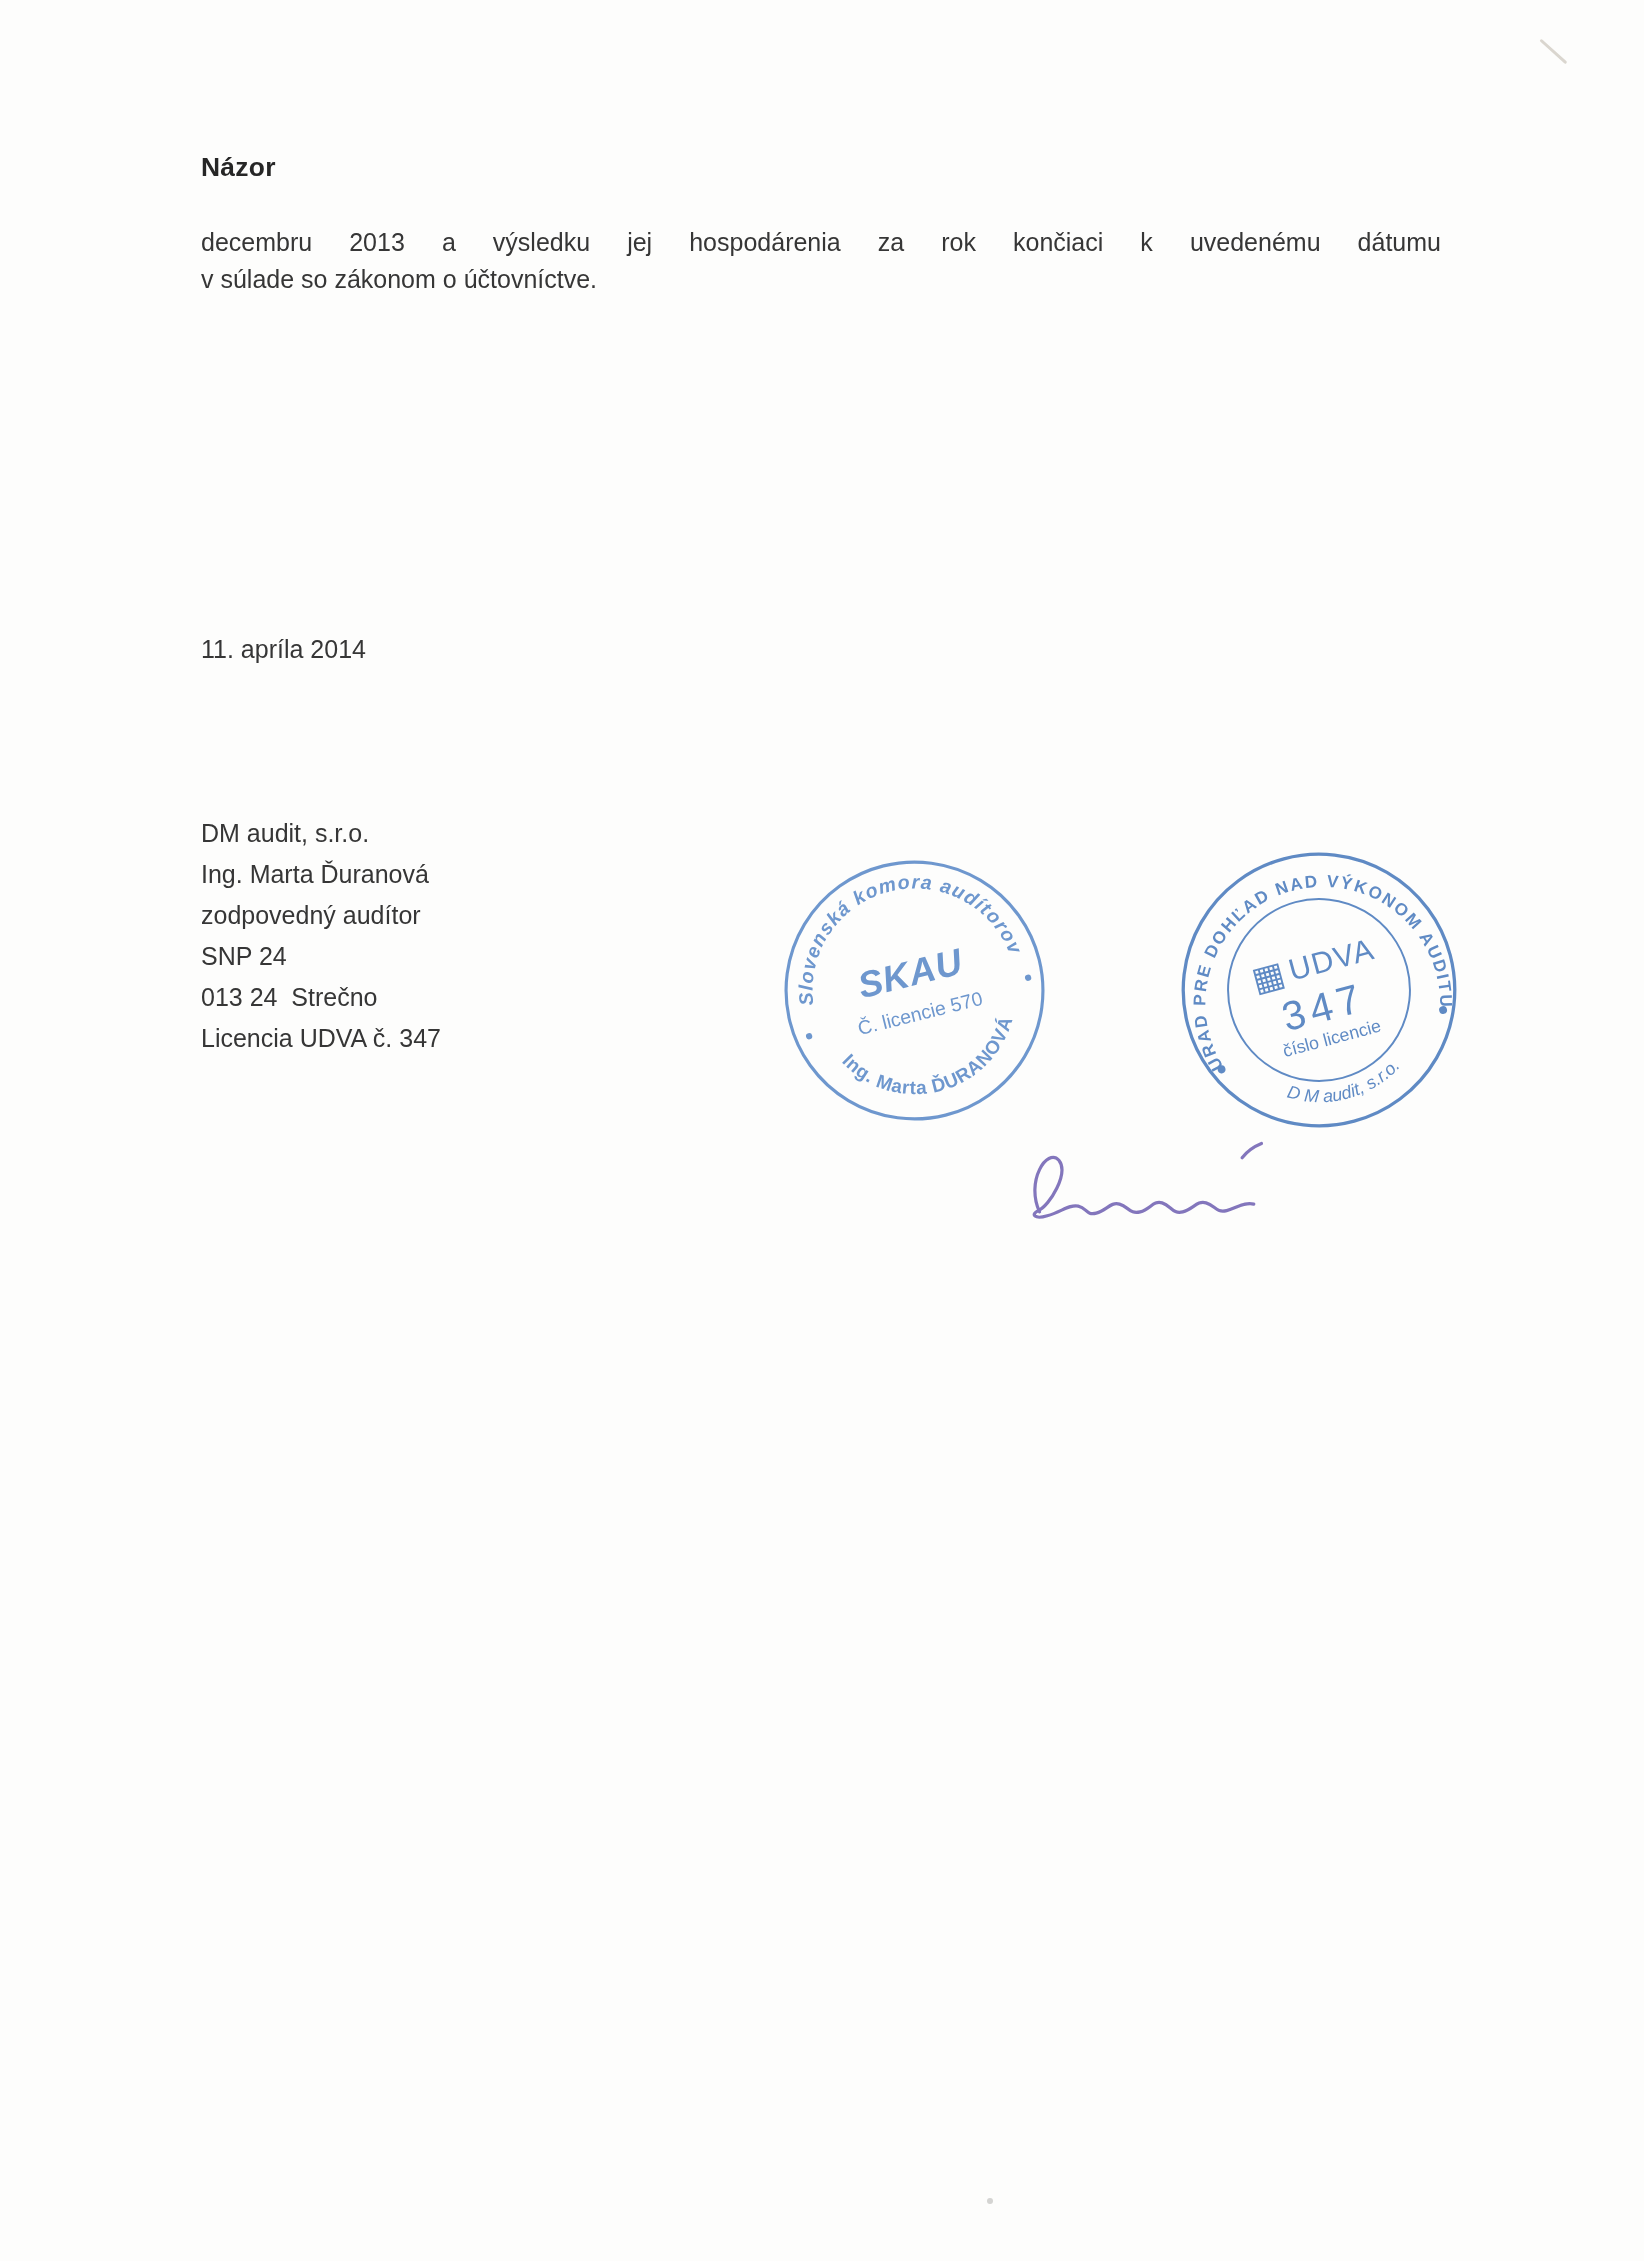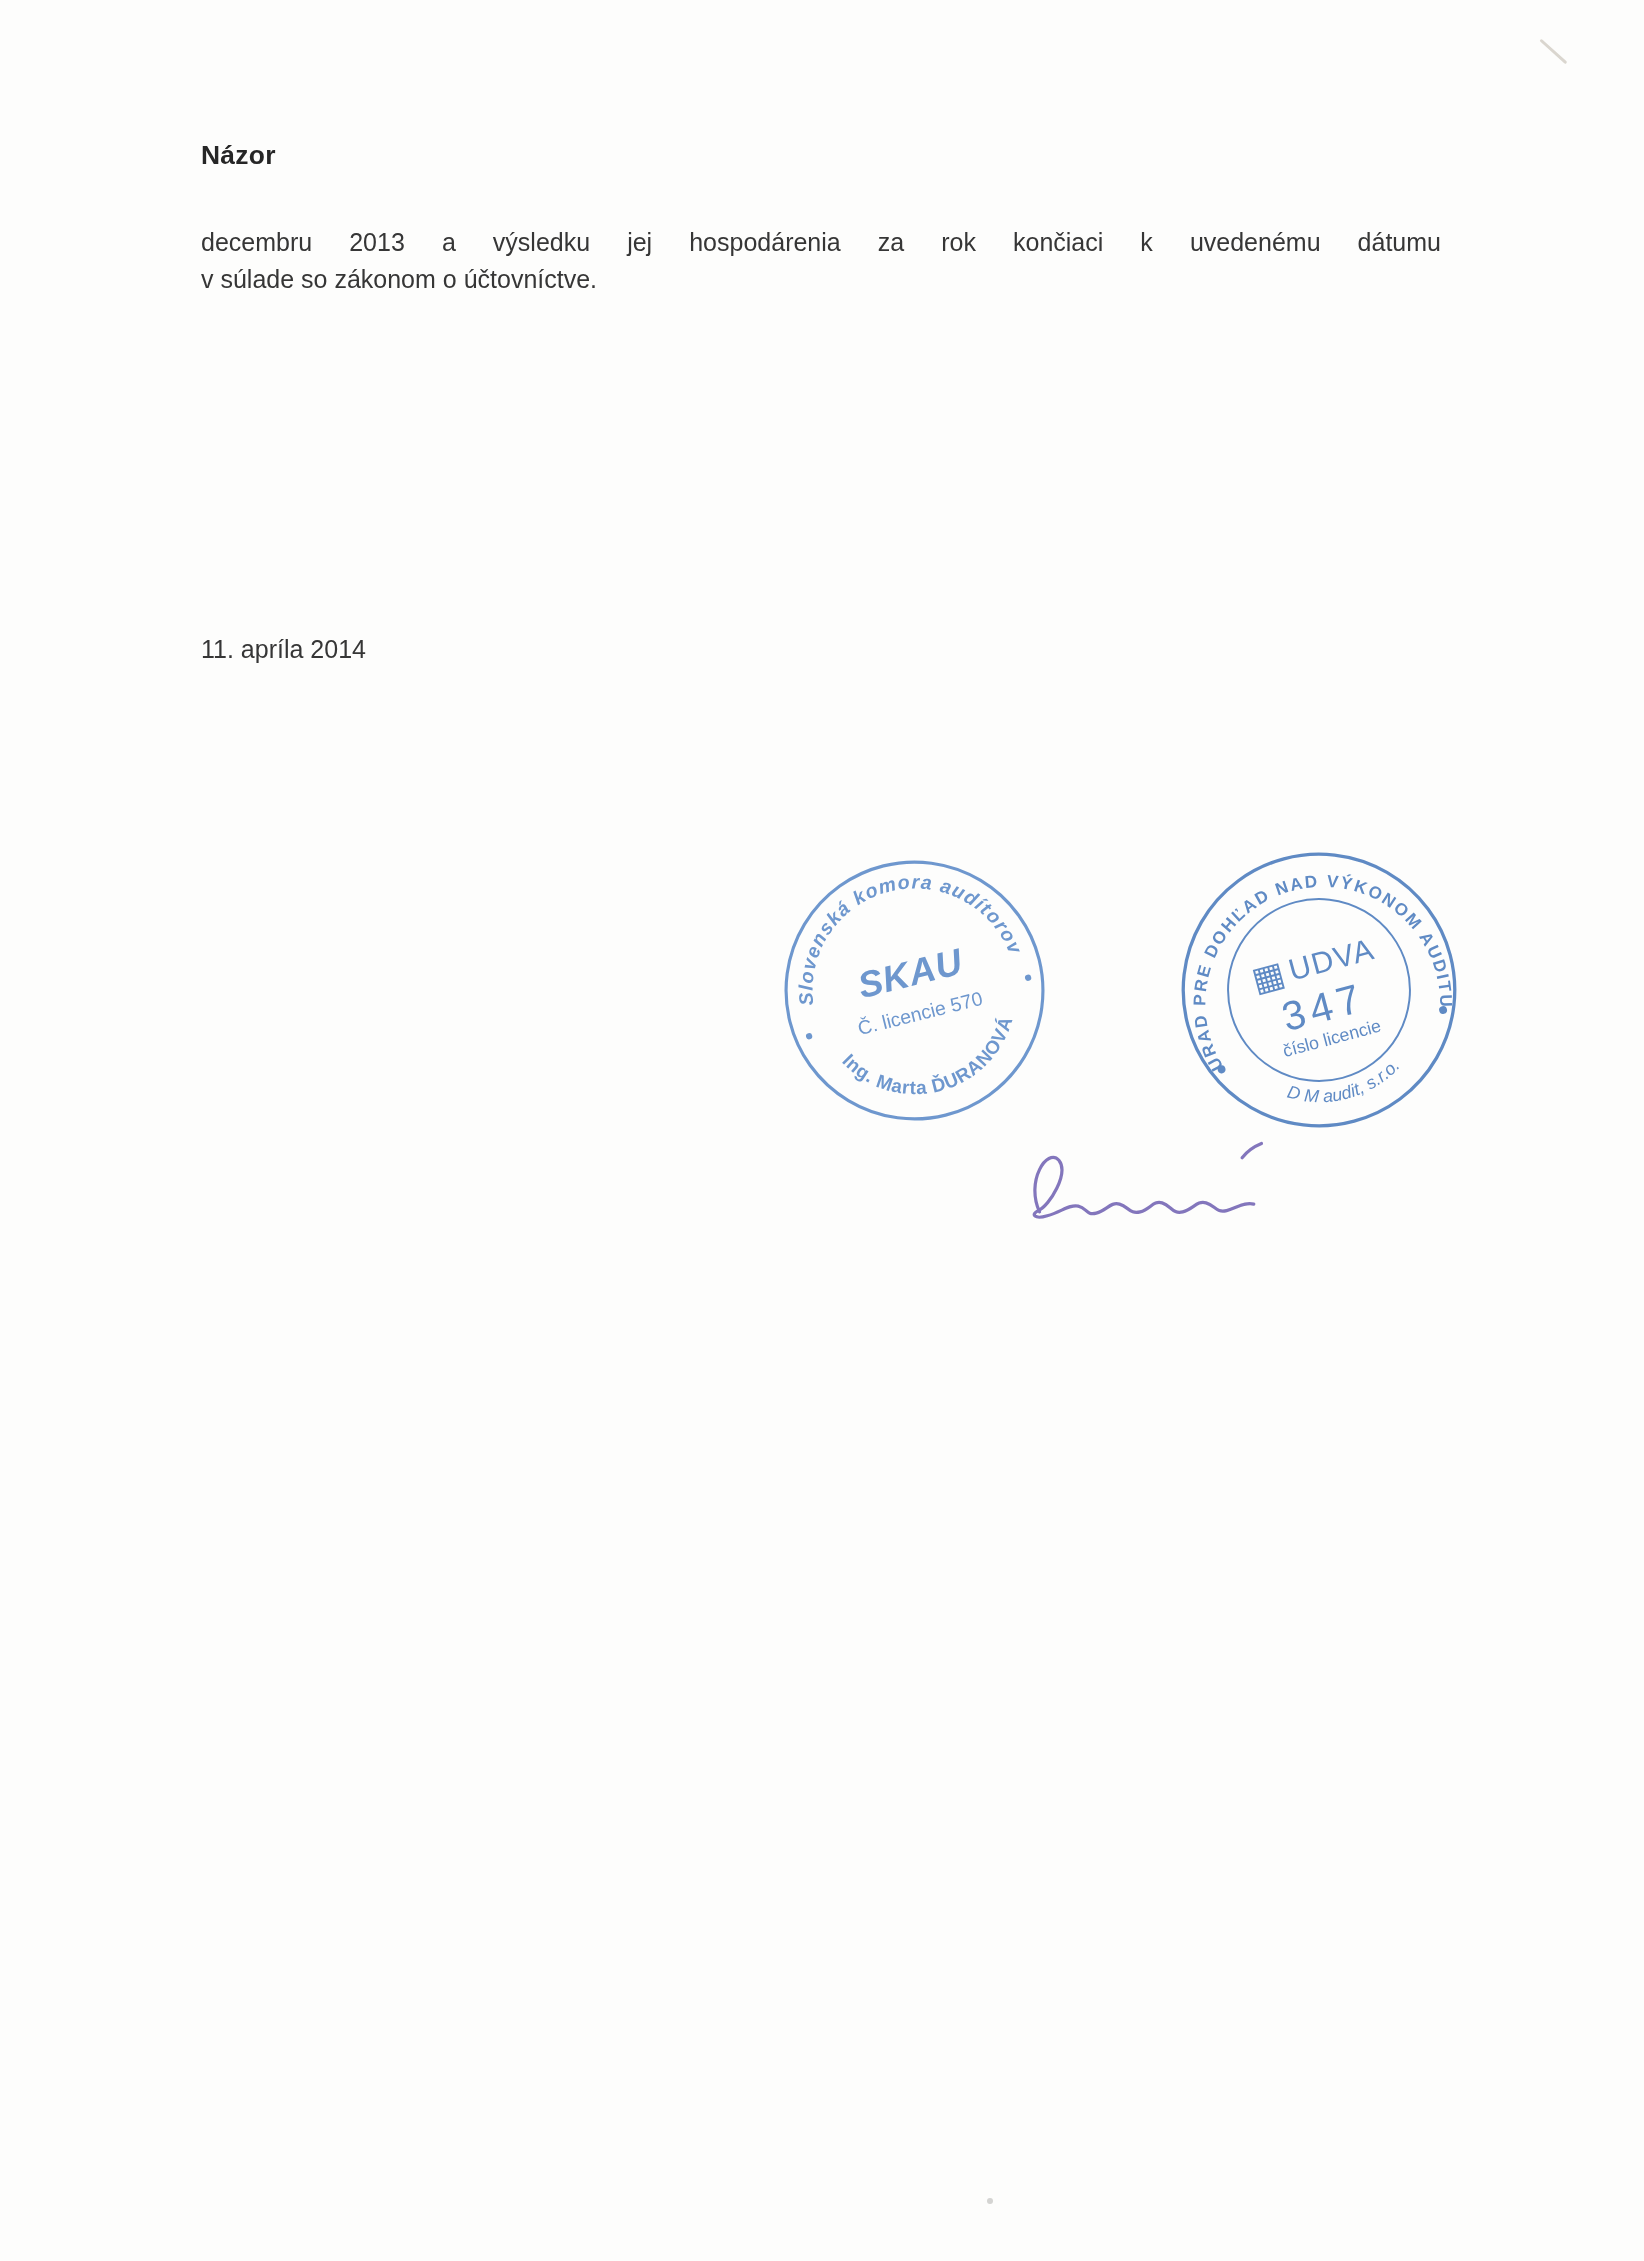--- a/index.html
+++ b/index.html
@@ -6,21 +6,21 @@
   body{background:#ffffff;}
   .page{
     position:relative;
     width:1644px;height:2261px;
     background:#fdfdfc;
     font-family:"Liberation Sans","DejaVu Sans",sans-serif;
     color:#333332;
     overflow:hidden;
   }
   .heading{
-    position:absolute;left:201px;top:140px;
+    position:absolute;left:201px;top:152px;
     font-size:26.4px;font-weight:bold;color:#262626;letter-spacing:0.3px;
   }
   .para{
     position:absolute;left:201px;top:224px;width:1240px;
     font-size:25px;line-height:37px;color:#363636;
   }
   .para .ln{text-align:justify;}
   .para .ln.just{text-align-last:justify;}
   .date{
     position:absolute;left:201px;top:635px;font-size:25px;color:#363636;text-align:right;
@@ -53,20 +53,28 @@
 
   <div class="heading">Názor</div>
 
   <div class="para">
     <div class="ln just">decembru 2013 a výsledku jej hospodárenia za rok končiaci k uvedenému dátumu</div>
     <div class="ln">v súlade so  zákonom o účtovníctve.</div>
   </div>
 
   <div class="date">11. apríla 2014</div>
 
+  <div class="addr">
+    <div class="ln">DM audit, s.r.o.</div>
+    <div class="ln">Ing. Marta Ďuranová</div>
+    <div class="ln">zodpovedný audítor</div>
+    <div class="ln">SNP 24</div>
+    <div class="ln">013 24  Strečno</div>
+    <div class="ln">Licencia UDVA č. 347</div>
+  </div>
 
   <svg id="stamp-skau" class="stamp" width="277" height="277" viewBox="0 0 440 440">
     <g transform="rotate(-14 220 220)">
       <circle cx="220" cy="220" r="204" fill="none" stroke-width="5" stroke="#5b8ac8"></circle>
       <path id="skauTop" d="M 58,220 A 162,162 0 1 1 382,220" fill="none"></path>
       <path id="skauBottom" d="M 62,250 A 160,160 0 0 0 378,250" fill="none"></path>
       <g fill="#5b8ac8">
         <text font-size="31" font-weight="bold" font-style="italic" letter-spacing="2">
           <textPath href="#skauTop" startOffset="50%" text-anchor="middle">Slovenská komora audítorov</textPath>
         </text>

